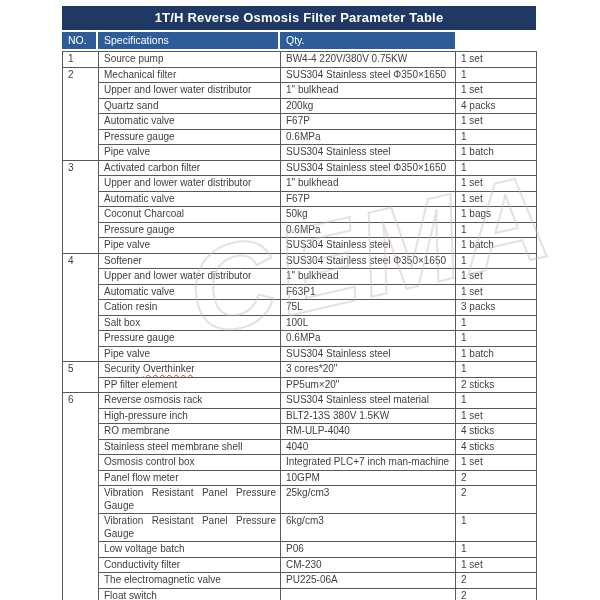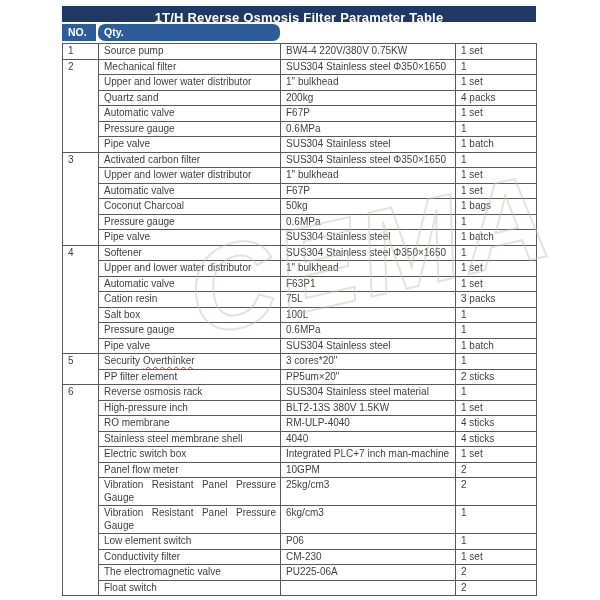--- a/index.html
+++ b/index.html
@@ -6,34 +6,34 @@
   body {
     width:600px; height:600px; overflow:hidden; position:relative;
     background:#ffffff;
     font-family:"Liberation Sans", sans-serif;
   }
   .doc { position:absolute; left:62px; top:6px; width:474px; z-index:1; }
 
   .title-bar {
     background:#1f3864; color:#ffffff;
     font-size:13px; font-weight:bold; text-align:center;
-    height:16px; line-height:24px; letter-spacing:0.2px;
+    height:24px; line-height:24px; letter-spacing:0.2px;
   }
 
   .header-row {
     display:grid; grid-template-columns:36px 182px 175px 81px;
     margin:2px 0;
   }
   .header-cell {
-    background:#2e5c99; color:#ffffff; font-weight:bold;
+    background:#2e5c99; color:#ffffff; font-weight:normal;
     font-size:10.5px; height:17px; line-height:17px;
     padding-left:6px; box-sizing:border-box;
     border-right:2px solid #ffffff;
   }
-  .header-cell:last-child { border-right:none;border-radius:7px; }
+  .header-cell:last-child { border-right:none; }
 
   table.data {
     border-collapse:collapse; table-layout:fixed; width:474px;
     font-size:10px; color:#3f3f3f;
   }
   table.data td {
     border:1px solid #595959;
     padding:1px 4px 1px 5px;
     line-height:12.5px;
     vertical-align:top;
@@ -63,20 +63,21 @@
 </head>
 <body>
 
 <div class="watermark">CEMA</div>
 
 <div class="doc">
   <div class="title-bar">1T/H Reverse Osmosis Filter Parameter Table</div>
 
   <div class="header-row">
     <div class="header-cell">NO.</div>
+    <div class="header-cell">Specifications</div>
     <div class="header-cell">Qty.</div>
   </div>
 
   <table class="data">
     <colgroup>
       <col style="width:36px">
         <col style="width:182px">
         <col style="width:175px">
         <col style="width:81px">
     </colgroup>
@@ -211,41 +212,41 @@
           <td>RO membrane</td>
           <td>RM-ULP-4040</td>
           <td>4 sticks</td>
         </tr>
         <tr>
           <td>Stainless steel membrane shell</td>
           <td>4040</td>
           <td>4 sticks</td>
         </tr>
         <tr>
-          <td>Electric switch box</td>
+          <td>Osmosis control box</td>
           <td>Integrated PLC+7 inch man-machine</td>
           <td>1 set</td>
         </tr>
         <tr>
           <td>Panel flow meter</td>
           <td>10GPM</td>
           <td>2</td>
         </tr>
         <tr>
           <td class="cell-justify">Vibration Resistant Panel Pressure Gauge</td>
           <td>25kg/cm3</td>
           <td>2</td>
         </tr>
         <tr>
           <td class="cell-justify">Vibration Resistant Panel Pressure Gauge</td>
           <td>6kg/cm3</td>
           <td>1</td>
         </tr>
         <tr>
-          <td>Low element switch</td>
+          <td>Low voltage batch</td>
           <td>P06</td>
           <td>1</td>
         </tr>
         <tr>
           <td>Conductivity filter</td>
           <td>CM-230</td>
           <td>1 set</td>
         </tr>
         <tr>
           <td>The electromagnetic valve</td>

